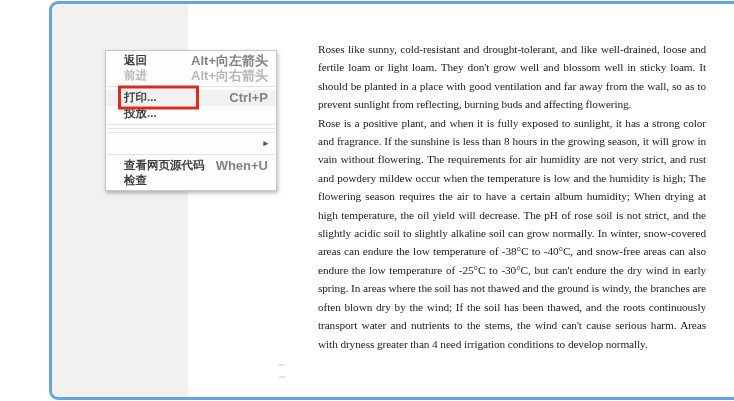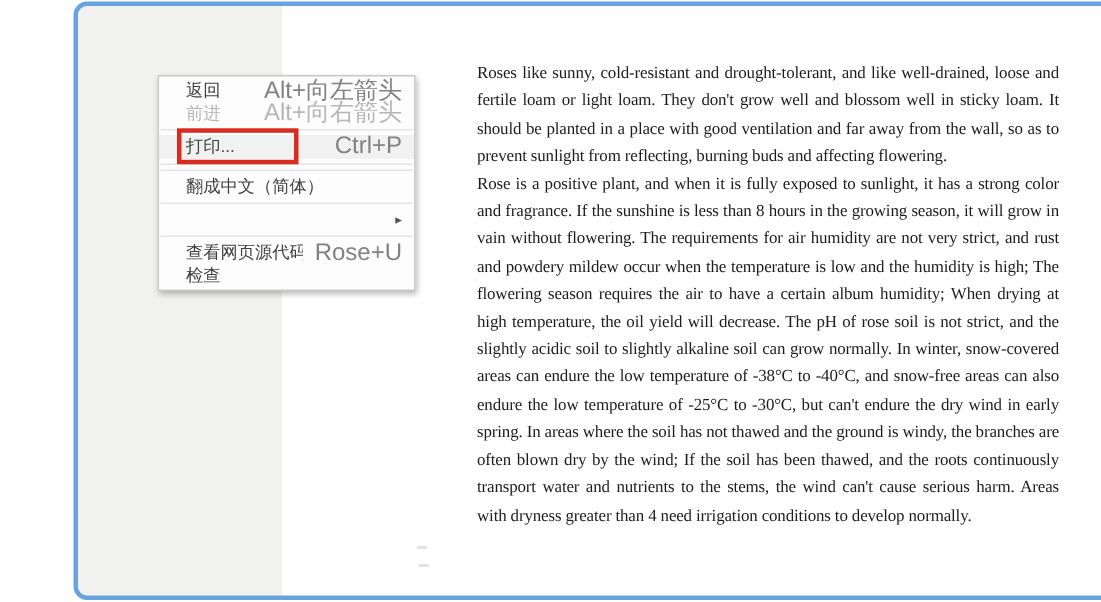--- a/index.html
+++ b/index.html
@@ -20,25 +20,25 @@
             font-family:"Liberation Serif",serif;font-size:11.3px;line-height:18.4px;
             color:#1c1c1c;text-align:justify;letter-spacing:-0.1px;}
   .doc-text p{margin:0;}
 
   
   .artifact{position:absolute;width:7px;height:2px;background:#d3d7dc;opacity:.7;border-radius:1px;}
 
   
   .menu{position:absolute;left:57px;top:50px;width:172px;box-sizing:border-box;
         background:#fdfdfd;border:1px solid #c8c8c8;box-shadow:1px 2px 4px rgba(0,0,0,.28);
-        padding:2px 0;z-index:10;}
+        padding:2px 0;z-index:10;font-weight:bold;}
   .mi{position:relative;height:15.2px;display:flex;align-items:center;
       padding:0 8px 0 18px;font-size:11.5px;color:#3f3f3f;white-space:nowrap;cursor:default;}
   .mi .lbl{overflow:hidden;}
-  .mi .sc{margin-left:auto;color:#828282;font-size:16px;padding-left:8px;}
+  .mi .sc{margin-left:auto;color:#828282;font-size:13px;padding-left:8px;}
   .mi.disabled .lbl,.mi.disabled .sc{color:#b6b6b6;text-align:center;}
   .mi.hl{background:#f1f1f1;gap:16px;}
   .sep{height:1px;background:#e4e4e4;margin:3px 1px;}
   .qr-ico{position:absolute;left:3px;top:50%;transform:translateY(-50%);width:11px;height:11px;}
   .sub-arrow{margin-left:auto;color:#555;font-size:9px;line-height:1;}
 
   
   .red-box{position:absolute;left:12px;top:50%;transform:translateY(-52%);
            width:75px;height:18px;border:3px solid #d92b1f;z-index:20;pointer-events:none;}
 </style>
@@ -69,41 +69,41 @@
       <span class="sc">Alt+向右箭头</span>
     </div>
 
     <div class="sep"></div>
 
     <div class="mi hl">
       <span class="lbl">打印...</span>
       <span class="sc">Ctrl+P</span>
       <div class="red-box"></div>
     </div>
+    <div class="mi">
+      <span class="lbl">投放...</span>
+    </div>
 
     <div class="sep"></div>
 
 
     <div class="sep"></div>
 
-    <div class="mi">
-      <span class="lbl">翻成中文（简体）</span>
-    </div>
 
     <div class="sep"></div>
 
     <div class="mi">
       <span class="sub-arrow">▸</span>
     </div>
 
     <div class="sep"></div>
 
     <div class="mi">
       <span class="lbl">查看网页源代码</span>
-      <span class="sc">Rose+U</span>
+      <span class="sc">When+U</span>
     </div>
     <div class="mi">
       <span class="lbl">检查</span>
     </div>
 
   </div>
 
   <div class="blue-frame"></div>
 </div>
 

